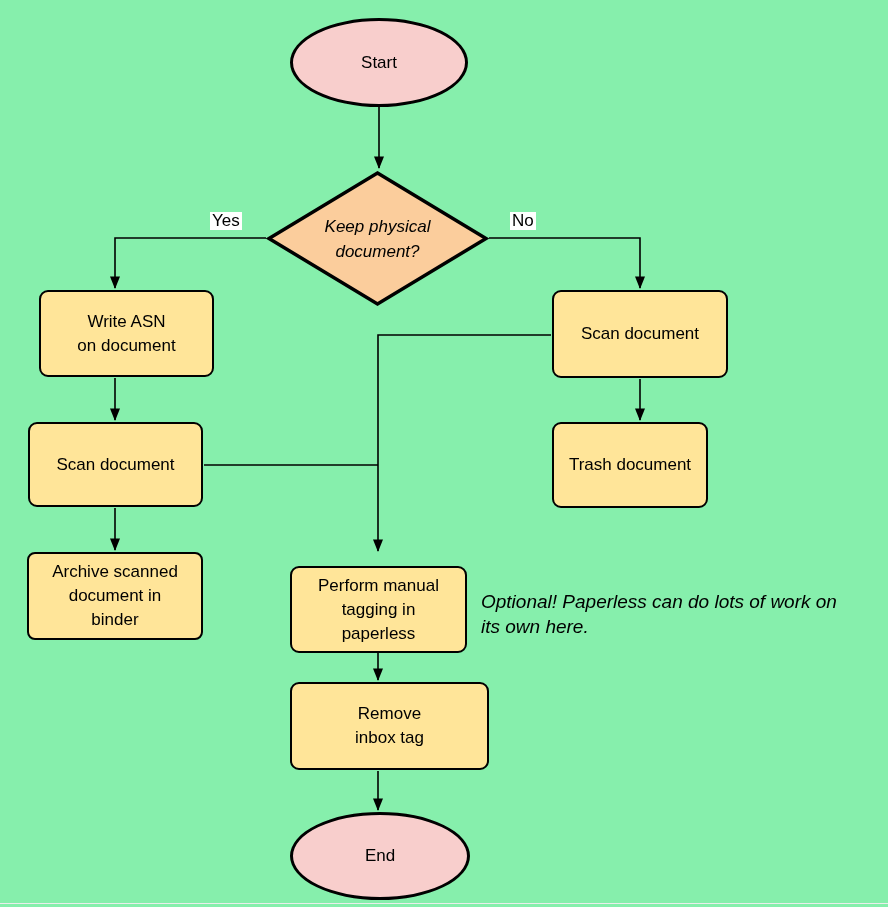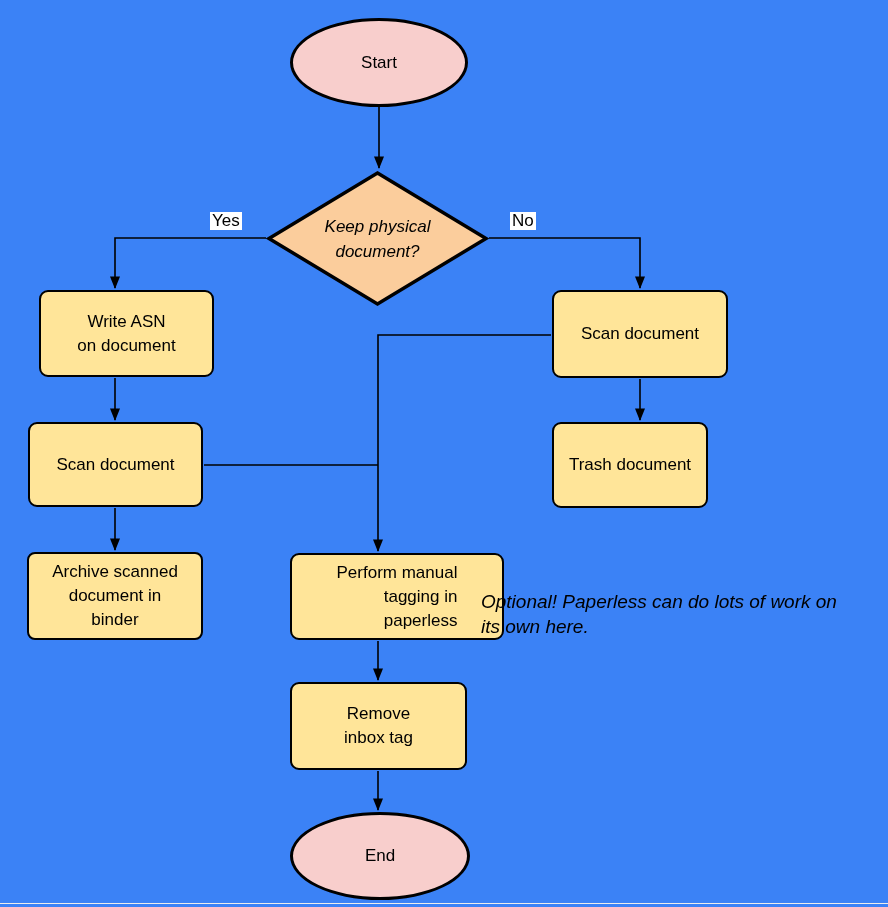--- a/index.html
+++ b/index.html
@@ -6,21 +6,21 @@
     margin: 0;
     padding: 0;
     background: #ffffff;
     font-family: "Liberation Sans", sans-serif;
     color: var(--text, #000);
   }
   #canvas {
     position: relative;
     width: 888px;
     height: 907px;
-    background: #3b82f6;
+    background: #86efac;
     overflow: hidden;
   }
   #connector-layer {
     position: absolute;
     left: 0; top: 0;
     width: 888px; height: 907px;
   }
   #connector-layer path.edge {
     fill: none;
     stroke: var(--connector-stroke, #000);
@@ -145,27 +145,27 @@
   </div>
 
   <div class="node node-process" style="left:552px; top:290px; width:176px; height:88px;">
     <span class="node-label">Scan document</span>
   </div>
 
   <div class="node node-process" style="left:552px; top:422px; width:156px; height:86px;">
     <span class="node-label">Trash document</span>
   </div>
 
-  <div class="node node-process" style="left:290px; top:553px; width:214px; height:87px;text-align:right;">
+  <div class="node node-process" style="left:290px; top:566px; width:177px; height:87px;">
     <span class="node-label">Perform manual
 tagging in
 paperless</span>
   </div>
 
-  <div class="node node-process" style="left:290px; top:682px; width:177px; height:88px;justify-content:center;">
+  <div class="node node-process" style="left:290px; top:682px; width:199px; height:88px;justify-content:center;">
     <span class="node-label">Remove
 inbox tag</span>
   </div>
 
   <div class="node node-terminal" style="left:290px; top:812px; width:180px; height:88px;align-items:center;">
     <span class="node-label">End</span>
   </div>
 
   <div class="edge-label" style="left:210px; top:212px;">Yes</div>
 

